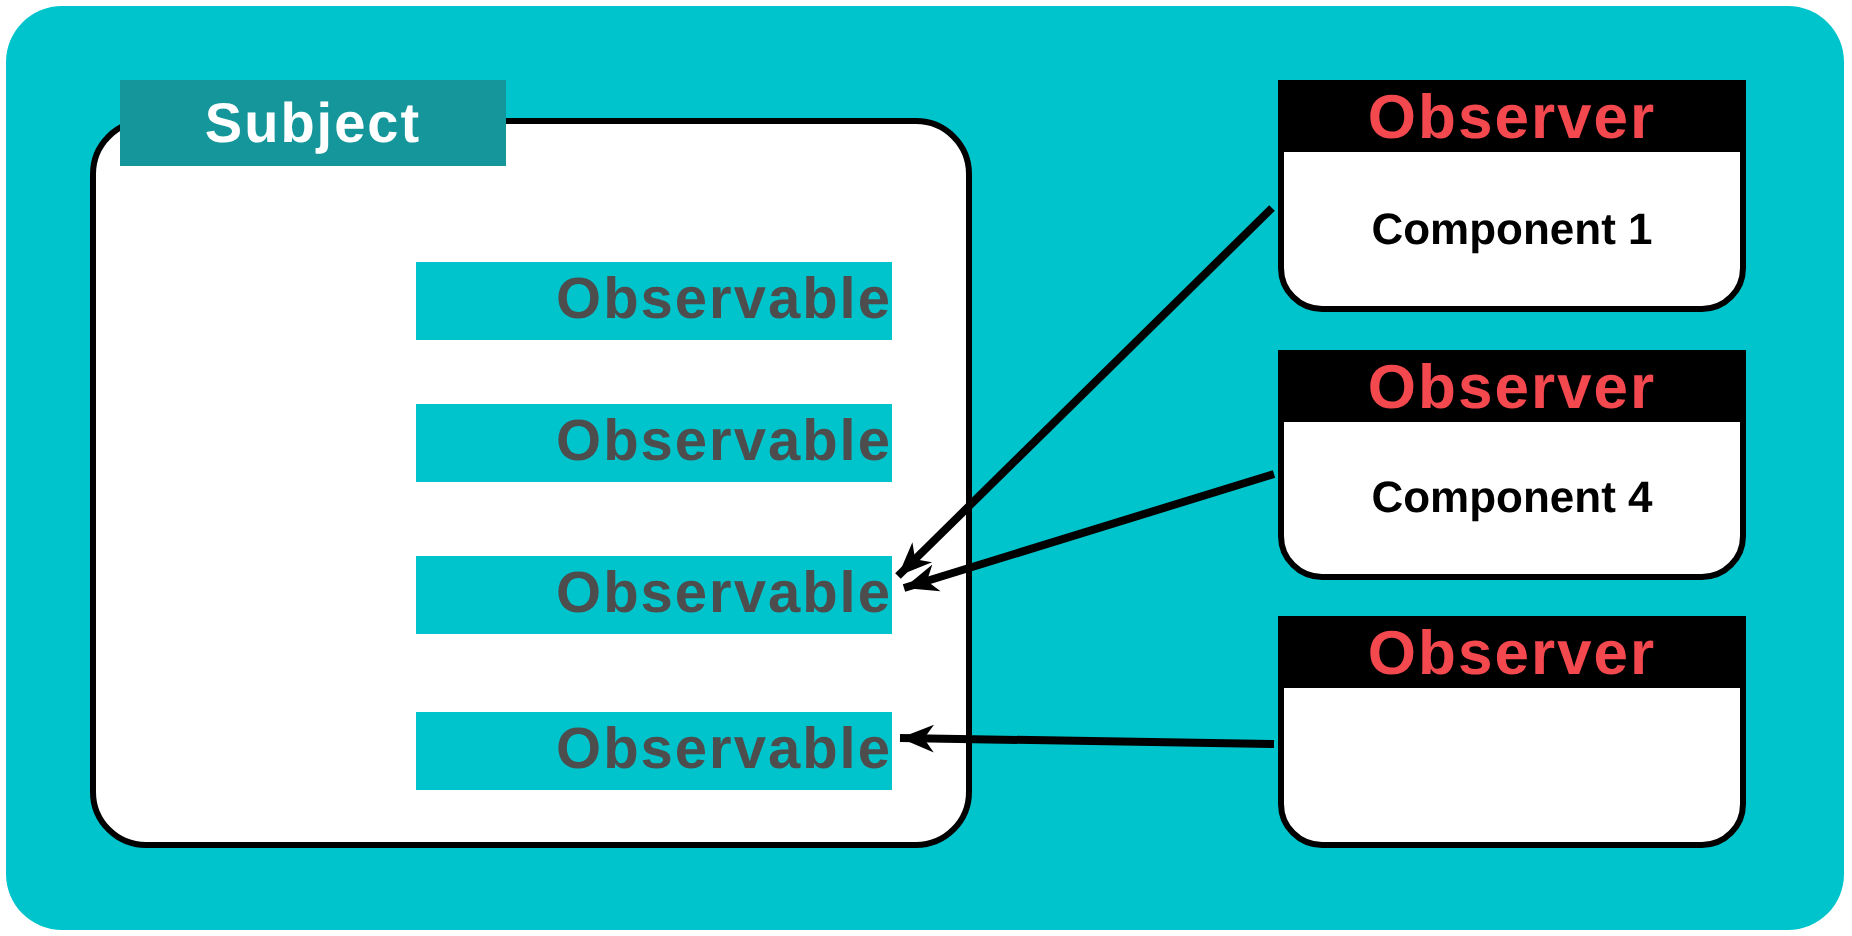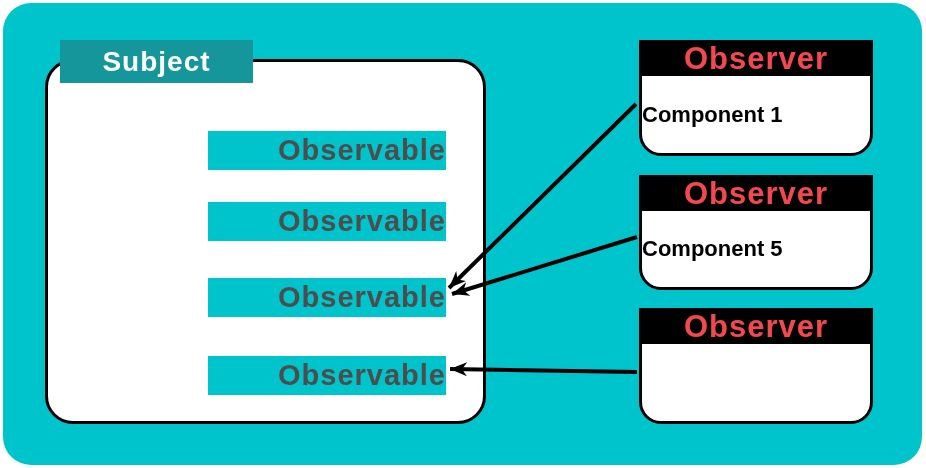--- a/index.html
+++ b/index.html
@@ -52,21 +52,21 @@
   .observer-header{
     height:34px;flex:0 0 34px;
     margin:-1px -1px 0 -1px;
     background:var(--observer-header-bg,#000);
     color:var(--observer-header-text,#F4484F);
     display:flex;align-items:center;justify-content:center;
     font-weight:bold;font-size:31px;letter-spacing:1px;
   }
   .observer-body{
     flex:1;
-    display:flex;align-items:center;
+    display:flex;align-items:center;justify-content:center;
     color:var(--component-text,#000);
     font-weight:bold;font-size:22px;
   }
   svg.wires{position:absolute;left:0;top:0;pointer-events:none;}
 </style>
 </head>
 <body>
 
 <div class="stage">
   <div class="teal-panel">
@@ -97,21 +97,21 @@
       <div class="observer-body">
         <span>Component 1</span>
       </div>
     </div>
 
     <div class="observer-card observer-2">
       <div class="observer-header">
         <span>Observer</span>
       </div>
       <div class="observer-body">
-        <span>Component 5</span>
+        <span>Component 4</span>
       </div>
     </div>
 
     <div class="observer-card observer-3">
       <div class="observer-header">
         <span>Observer</span>
       </div>
     </div>
 
   </div>

